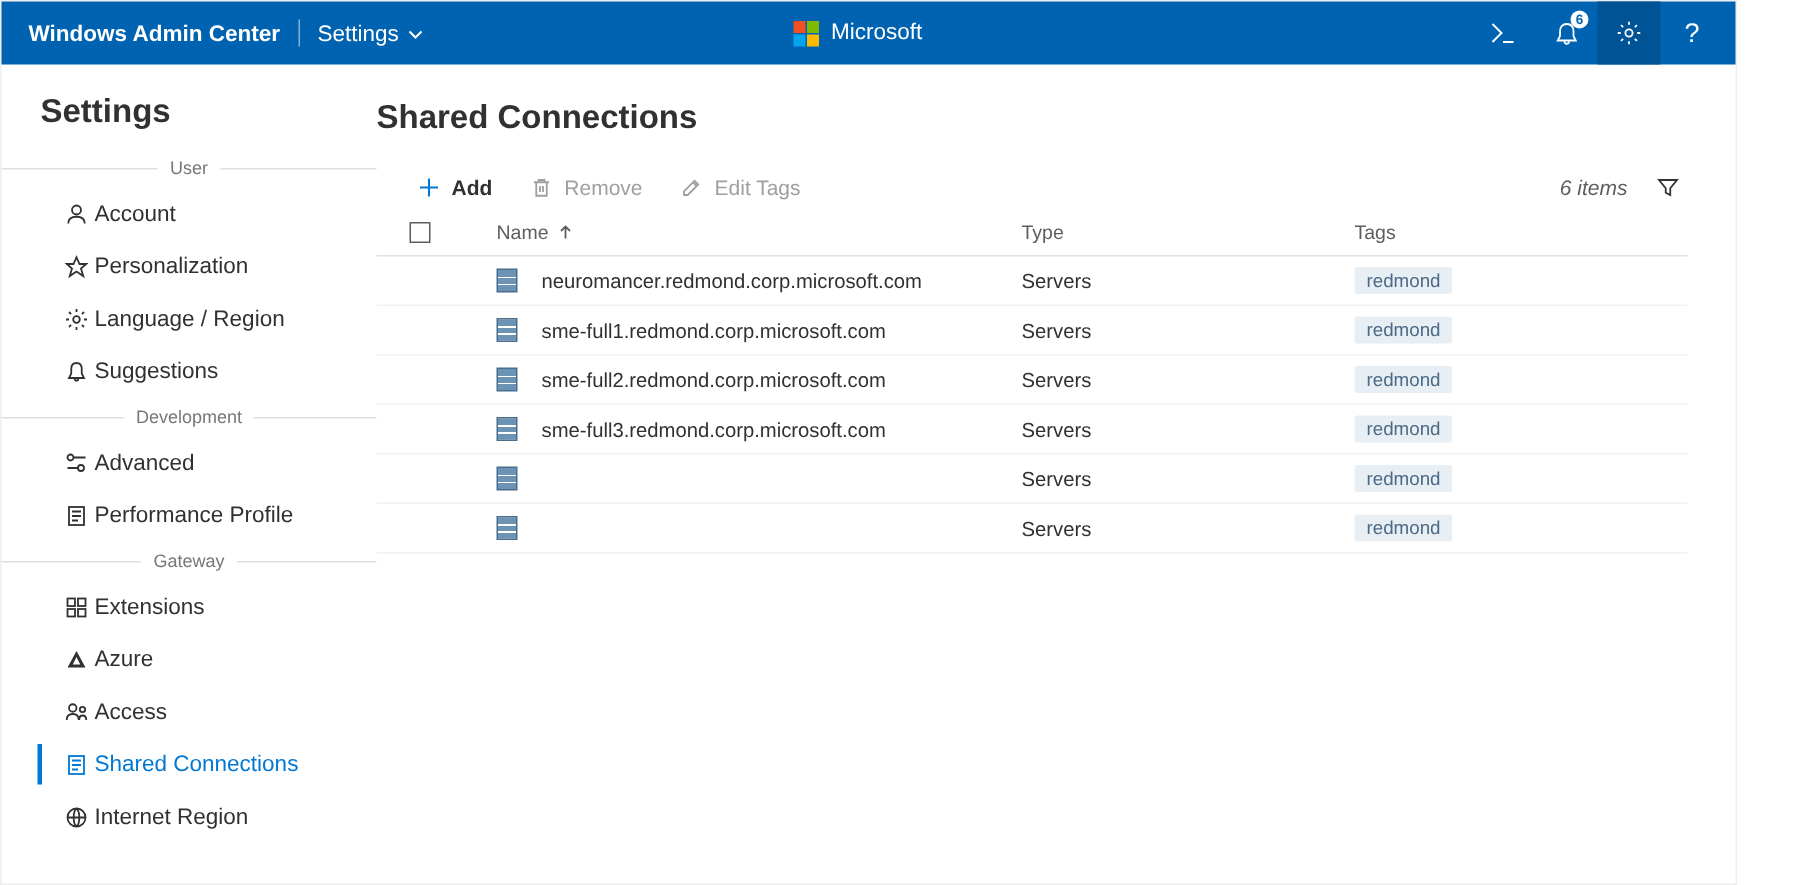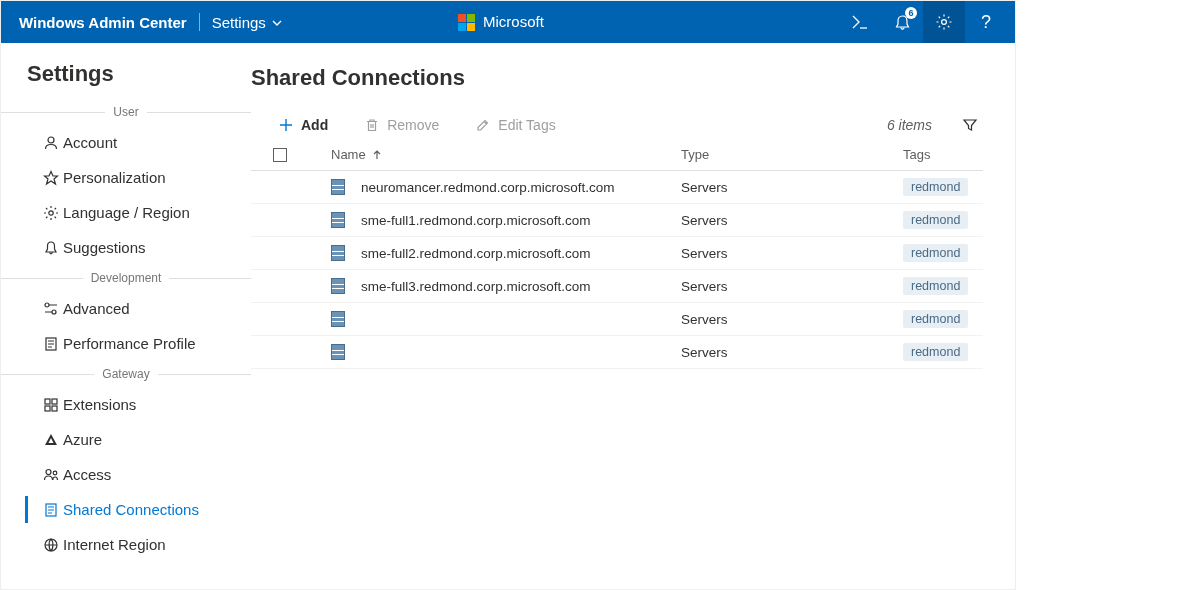--- a/index.html
+++ b/index.html
@@ -1,17 +1,17 @@
 <!DOCTYPE html>
 <html><head>
 <meta charset="utf-8">
 <style>
   * { box-sizing: border-box; }
   html, body { margin:0; padding:0; font-family: "Segoe UI", Arial, sans-serif; font-size:14px; color:#323130; background:#fff; }
-  .app { width:1016px; height:590px; display:flex; flex-direction:column; border:1px solid #eee;}
+  .app { width:1158px; height:590px; display:flex; flex-direction:column; border:1px solid #eee;}
   
   .topbar { height:42px; background:#0063b1; color:#fff; display:flex; align-items:center; padding:0 8px 0 18px; }
   .brand { font-size:15px; font-weight:600; }
   .vbar { width:1px; height:18px; background:rgba(255,255,255,.5); margin:0 12px;}
   .crumb { font-size:15px; font-weight:400; display:flex; align-items:center; gap:6px;}
   .crumb svg{margin-top:2px;}
   .center { flex:1; display:flex; justify-content:center; align-items:flex-start; gap:8px; margin-left:-120px;}
   .mslogo { display:flex; flex-wrap:wrap; width:18px; height:18px; }
   .mslogo span{ width:8px; height:8px; margin:0.5px;}
   .ms1{background:#f25022;} .ms2{background:#7fba00;} .ms3{background:#00a4ef;} .ms4{background:#ffb900;}
@@ -28,21 +28,21 @@
   .side-group-lbl { display:flex; align-items:center; color:#797775; font-size:12px; padding:6px 0 6px 0; }
   .side-group-lbl::before, .side-group-lbl::after { content:""; flex:1; height:1px; background:#e1dfdd;}
   .side-group-lbl span{ padding:0 8px;}
   .nav-item { display:flex; align-items:center; gap:4px; padding:9px 0 9px 42px; font-size:15px; cursor:pointer; position:relative;}
   .nav-item.sel { color:#0078d4; }
   .nav-item.sel::before{ content:""; position:absolute; left:24px; top:4px; bottom:4px; width:3px; background:#0078d4;}
   .nav-item svg { width:16px; height:16px; flex:0 0 16px;}
   
   .main { flex:1; padding:22px 32px 0 0;}
   .main-title { font-size:22px; font-weight:700; margin-bottom:22px;}
-  .toolbar { display:flex; align-items:center; gap:25px; padding-left:22px;}
+  .toolbar { display:flex; align-items:center; gap:14px; padding-left:22px;}
   .tbtn { display:flex; align-items:center; gap:8px; font-size:14px; padding:4px 6px;}
   .tbtn.enabled{ color:#323130; font-weight:600;}
   .tbtn.enabled svg{stroke:#0078d4;}
   .tbtn.disabled{ color:#a19f9d;}
   .tbtn.disabled svg{stroke:#a19f9d;}
   .tool-spacer{flex:1;}
   .count { color:#605e5c; font-style:italic; font-size:14px;}
   .filterbtn{ width:26px; display:flex; justify-content:center;}
   .searchbox{ width:228px; height:34px; border:1px solid #323130; display:flex; align-items:center; padding:0 10px; gap:8px;}
   .searchbox input{ flex:1; border:0; outline:0; font-size:14px; font-family:inherit; color:#323130; }

